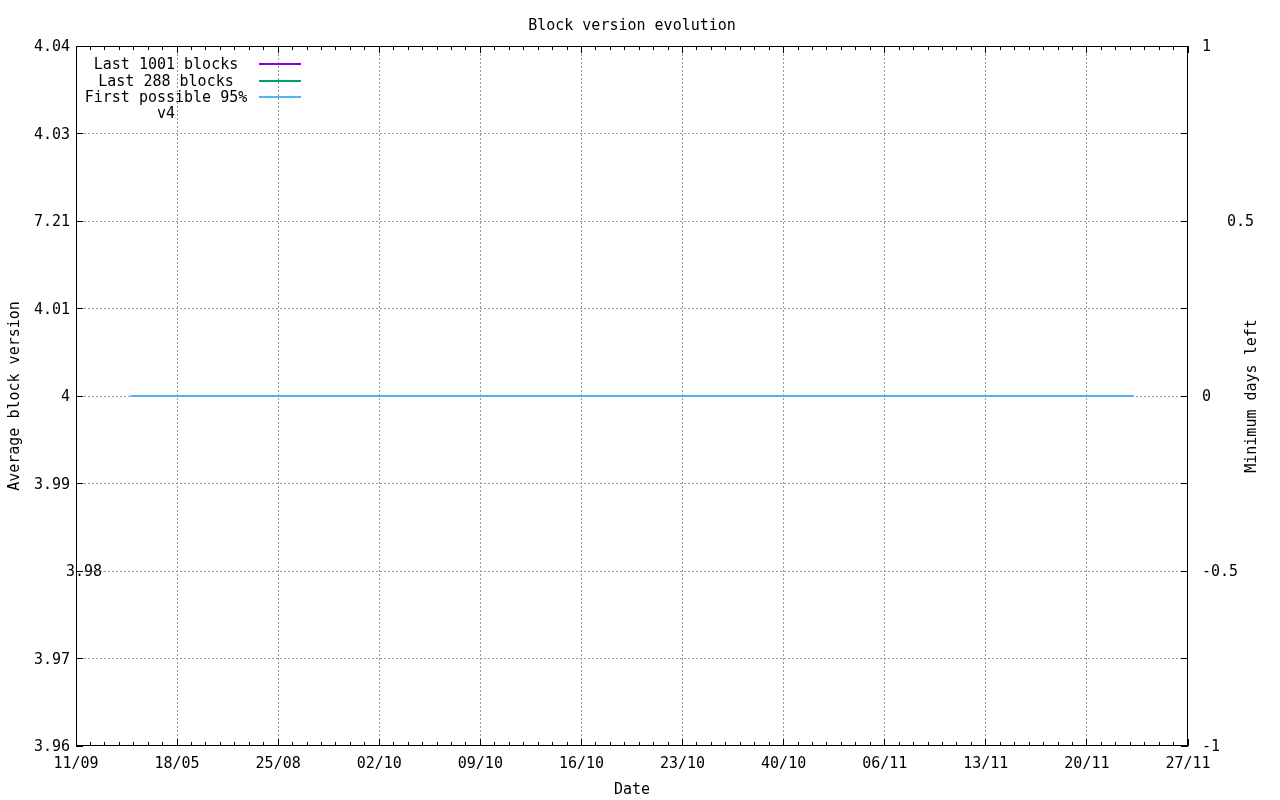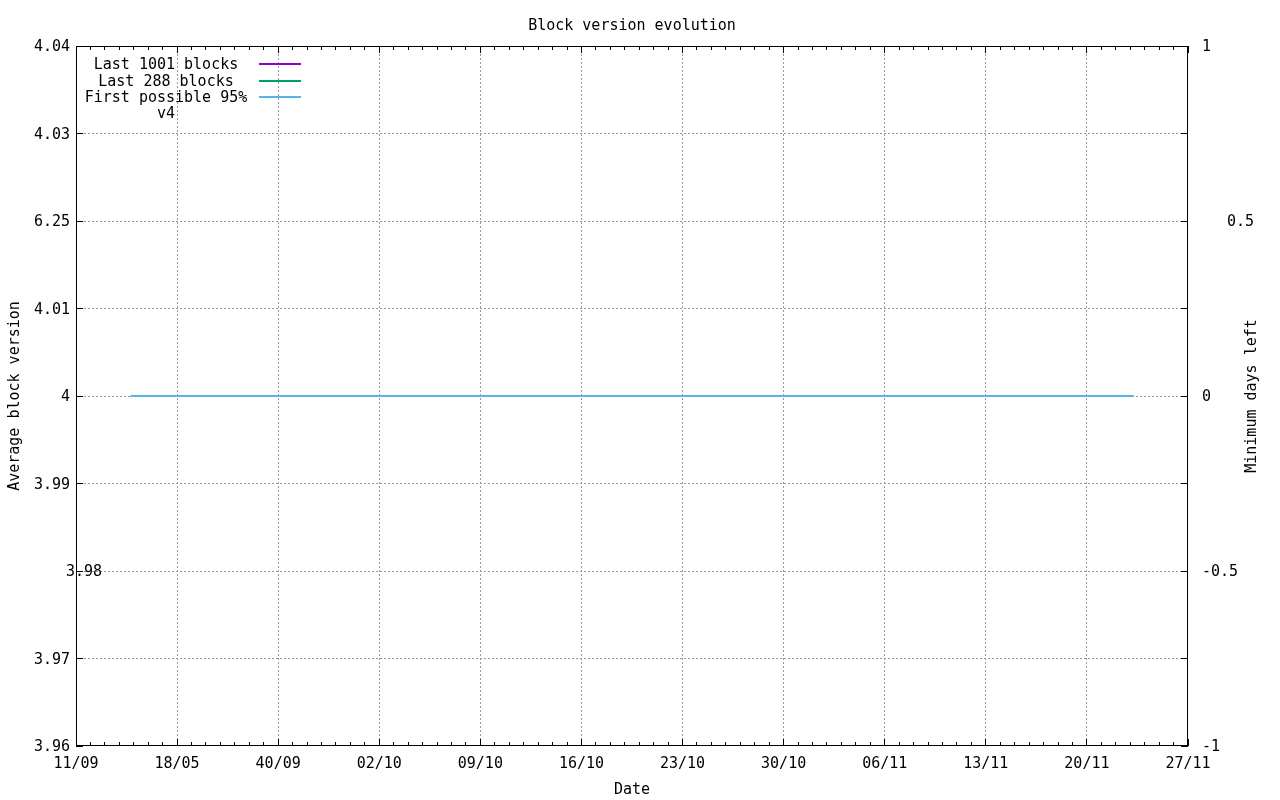--- a/index.html
+++ b/index.html
@@ -264,38 +264,38 @@
         <div class="legend-sample" style="background: rgb(0, 158, 115);"></div>
       </div>
       <div class="legend-item" style="top: 89px;">
         <div class="legend-label">First possible 95% v4</div>
         <div class="legend-sample" style="background: rgb(86, 180, 233);"></div>
       </div>
     </div>
   <div id="ticks">
       <div class="ytick" style="top: 38px;">4.04</div>
       <div class="ytick" style="top: 125.5px;">4.03</div>
-      <div class="ytick" style="top: 213px;">6.25</div>
+      <div class="ytick" style="top: 213px;">7.21</div>
       <div class="ytick" style="top: 300.5px;">4.01</div>
       <div class="ytick" style="top: 388px;">4</div>
       <div class="ytick" style="top: 475.5px;">3.99</div>
       <div class="ytick" style="top: 563px; padding-left: 32px;">3.98</div>
       <div class="ytick" style="top: 650.5px;">3.97</div>
       <div class="ytick" style="top: 738px;">3.96</div>
       <div class="y2tick" style="top: 38px;">1</div>
       <div class="y2tick" style="top: 213px; margin-left: 25px;">0.5</div>
       <div class="y2tick" style="top: 388px;">0</div>
       <div class="y2tick" style="top: 563px;">-0.5</div>
       <div class="y2tick" style="top: 738px;">-1</div>
       <div class="xtick" style="left: 36px;">11/09</div>
       <div class="xtick" style="left: 137.091px;">18/05</div>
-      <div class="xtick" style="left: 238.182px;">40/09</div>
+      <div class="xtick" style="left: 238.182px;">25/08</div>
       <div class="xtick" style="left: 339.273px;">02/10</div>
       <div class="xtick" style="left: 440.364px;">09/10</div>
       <div class="xtick" style="left: 541.455px;">16/10</div>
       <div class="xtick" style="left: 642.545px;">23/10</div>
-      <div class="xtick" style="left: 743.636px;">30/10</div>
+      <div class="xtick" style="left: 743.636px;">40/10</div>
       <div class="xtick" style="left: 844.727px;">06/11</div>
       <div class="xtick" style="left: 945.818px;">13/11</div>
       <div class="xtick" style="left: 1046.91px;">20/11</div>
       <div class="xtick" style="left: 1148px;">27/11</div>
     </div>
 </div>
 
 </body></html>

